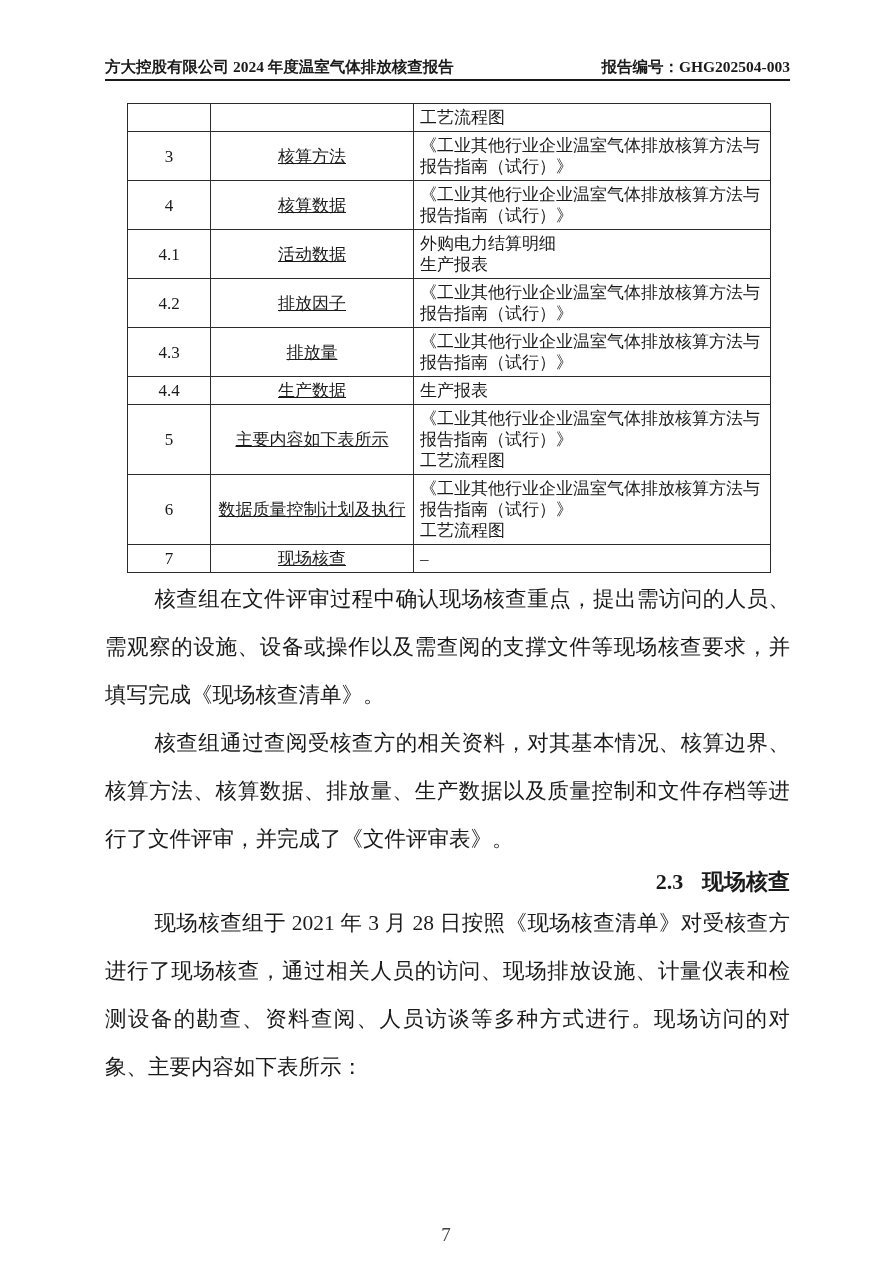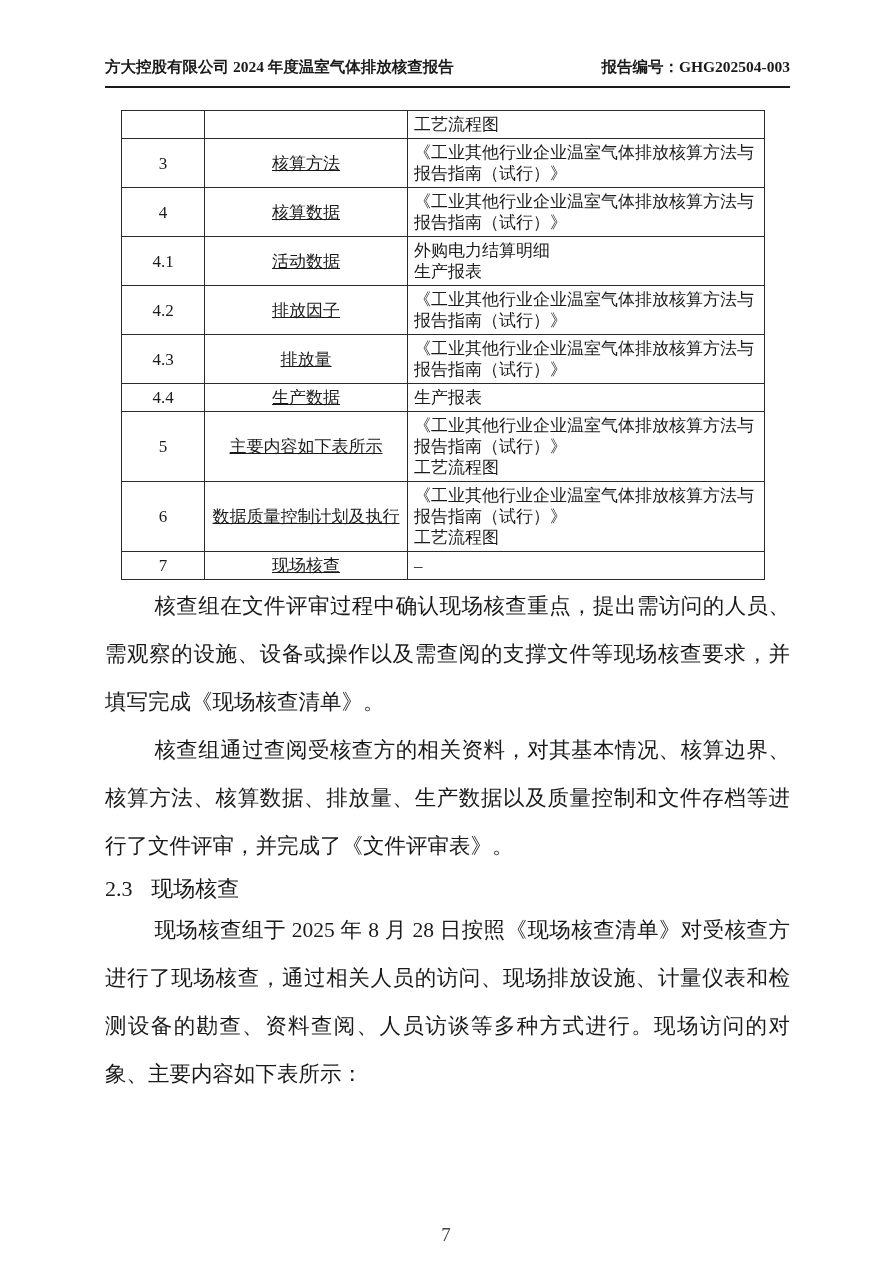--- a/index.html
+++ b/index.html
@@ -14,37 +14,37 @@
   }
   .page {
     position: relative;
     width: 892px;
     height: 1262px;
     padding: 0 102px 0 105px;
   }
   
   .page-header {
     margin-top: 56px;
-    padding-bottom: 8px;
+    padding-bottom: 1px;
     border-bottom: 2px solid #1a1a1a;
     display: flex;
     justify-content: space-between;
     align-items: flex-end;
     font-size: 15.5px;
     font-weight: bold;
     line-height: 22px;
     white-space: nowrap;
     font-family: Liberation Serif, serif;
   }
   
   table.review-table {
     border-collapse: collapse;
     table-layout: fixed;
     width: 643px;
-    margin-left: 16px;
+    margin-left: 22px;
     margin-top: 22px;
     font-size: 17px;
   }
   table.review-table td {
     border: 1.5px solid #2b2b2b;
     vertical-align: middle;
     padding: 3px 6px;
     line-height: 21px;
   }
   td.col-no    { width: 83px;  text-align: center; }
@@ -54,24 +54,24 @@
   .body-text p {
     font-size: 21.5px;
     line-height: 48px;
     text-align: justify;
     text-indent: 2.3em;
     margin: 0;
   }
   .body-text { margin-top: 2px; }
   h2.section-heading {
     font-size: 22px;
-    font-weight: normal;
+    font-weight: bold;
     line-height: 34px;
     margin-top: 2px;
-    text-align: left;
+    text-align: right;
   }
   h2.section-heading .sec-no { margin-right: 0.85em; }
   
   .page-footer {
     position: absolute;
     left: 0; right: 0;
     bottom: 72px;
     text-align: center;
     font-size: 19px;
     color: #444444;
@@ -173,20 +173,20 @@
     </tr>
   </tbody>
   </table>
 
   <div class="body-text">
     <p>核查组在文件评审过程中确认现场核查重点，提出需访问的人员、需观察的设施、设备或操作以及需查阅的支撑文件等现场核查要求，并填写完成《现场核查清单》。</p>
     <p>核查组通过查阅受核查方的相关资料，对其基本情况、核算边界、核算方法、核算数据、排放量、生产数据以及质量控制和文件存档等进行了文件评审，并完成了《文件评审表》。</p>
     <h2 class="section-heading">
       <span class="sec-no">2.3</span><span>现场核查</span>
     </h2>
-    <p>现场核查组于 2025 年 8 月 28 日按照《现场核查清单》对受核查方进行了现场核查，通过相关人员的访问、现场排放设施、计量仪表和检测设备的勘查、资料查阅、人员访谈等多种方式进行。现场访问的对象、主要内容如下表所示：</p>
+    <p>现场核查组于 2021 年 3 月 28 日按照《现场核查清单》对受核查方进行了现场核查，通过相关人员的访问、现场排放设施、计量仪表和检测设备的勘查、资料查阅、人员访谈等多种方式进行。现场访问的对象、主要内容如下表所示：</p>
   </div>
 
   <div class="page-footer">
     <span>7</span>
   </div>
 
 </div>
 
 </body></html>

